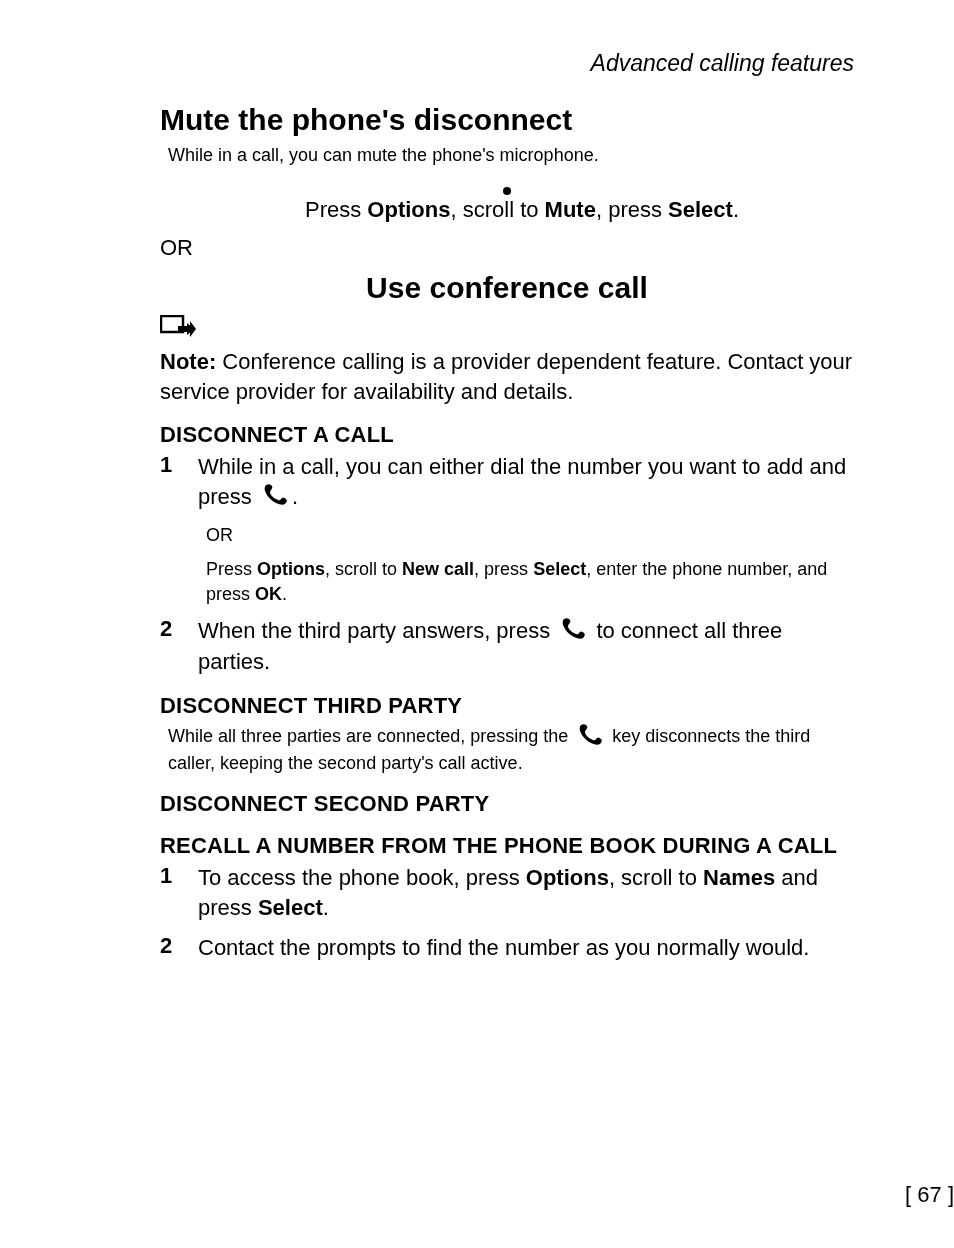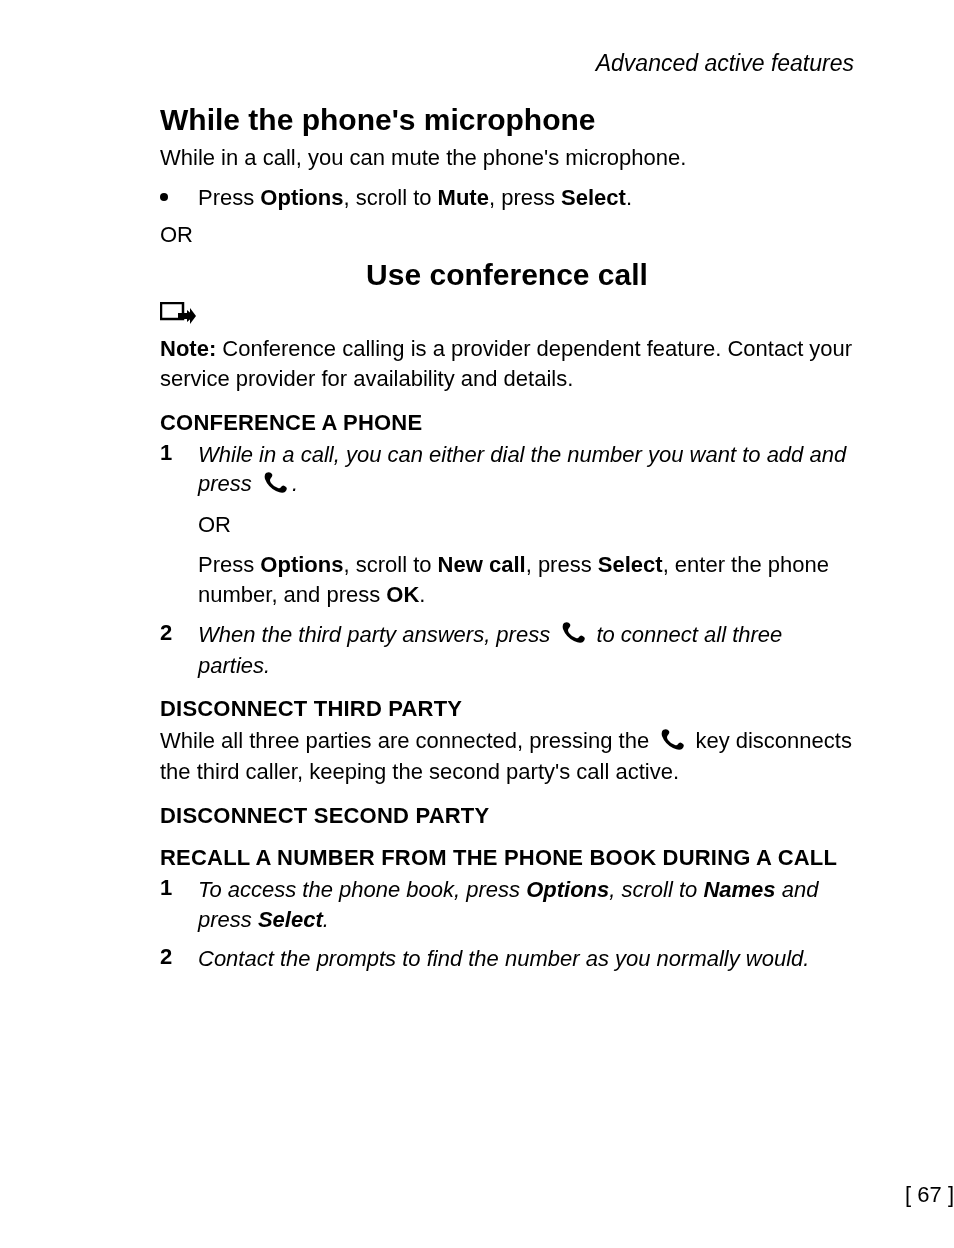--- a/index.html
+++ b/index.html
@@ -21,32 +21,33 @@
     font-style: italic;
     font-size: 23px;
     margin-bottom: 26px;
   }
   h1.section {
     font-size: 30px;
     font-weight: bold;
     margin: 0 0 6px 0;
   }
   p.body, .body {
-    font-size: 22px;
-    line-height: 1.35;
-    margin: 0 0 10px 0;
+    font-size: 18px;
+    line-height: 1.35;
+    margin: 0 0 10px 8px;
   }
   .or {
     font-size: 22px;
     margin: 6px 0 10px 0;
   }
   .bullet-row {
     display: flex;
-    align-items: flex-start;
+    align-items: center;
     margin: 6px 0 10px 0;
+    flex-direction: column;
   }
   .bullet-dot {
     width: 8px;
     height: 8px;
     border-radius: 50%;
     background: #000;
     margin-top: 10px;
     flex-shrink: 0;
   }
   .bullet-content {
@@ -84,21 +85,20 @@
   .num-label {
     font-size: 22px;
     font-weight: bold;
     width: 38px;
     flex-shrink: 0;
   }
   .num-content {
     font-size: 22px;
     line-height: 1.35;
     flex: 1;
-    font-style: italic;
   }
   .inline-icon {
     display: inline-block;
     vertical-align: middle;
     margin: 0 4px;
   }
   .page-number {
     position: absolute;
     bottom: 40px;
     left: 0;
@@ -109,23 +109,23 @@
   .gap-top { margin-top: 30px; text-align: center; }
   .indent-block {
     margin-left: 38px;
   }
 </style>
 </head>
 <body>
 
 <div class="page">
 
-  <div class="chapter-title">Advanced active features</div>
-
-  <h1 class="section">While the phone's microphone</h1>
+  <div class="chapter-title">Advanced calling features</div>
+
+  <h1 class="section">Mute the phone's disconnect</h1>
   <p class="body">While in a call, you can mute the phone's microphone.</p>
 
   <div class="bullet-row">
     <div class="bullet-dot"></div>
     <div class="bullet-content">
       <span>Press </span><span class="bold">Options</span><span>, scroll to </span><span class="bold">Mute</span><span>, press </span><span class="bold">Select</span><span>.</span>
     </div>
   </div>
 
   <div class="or">OR</div>
@@ -139,21 +139,21 @@
         <rect x="1" y="1" width="22" height="16" fill="none" stroke="#000" stroke-width="2.5"></rect>
         <path d="M18 14 L34 14 L27 8 L27 11 L18 11 Z M27 17 L27 20 L34 14" fill="#000"></path>
         <path d="M18 11 L30 11 L30 6 L36 14 L30 22 L30 17 L18 17 Z" fill="#000"></path>
       </svg>
     </span>
     <div class="note-text">
       <span class="bold">Note:</span><span> Conference calling is a provider dependent feature. Contact your service provider for availability and details.</span>
     </div>
   </div>
 
-  <h2 class="subsection">CONFERENCE A PHONE</h2>
+  <h2 class="subsection">DISCONNECT A CALL</h2>
 
   <div class="num-row">
     <div class="num-label">1</div>
     <div class="num-content">
       <span>While in a call, you can either dial the number you want to add and press </span><span class="inline-icon"><svg width="26" height="22" viewBox="0 0 26 22">
             <path d="M4 2 Q8 0 10 3 Q11 5 9 7 Q7 9 9 12 Q12 16 16 17 Q18 18 19 16 Q21 13 24 16 Q26 18 23 21 Q20 23 14 20 Q6 16 3 8 Q2 4 4 2 Z" fill="#000"></path>
           </svg></span><span>.</span>
     </div>
   </div>
 

